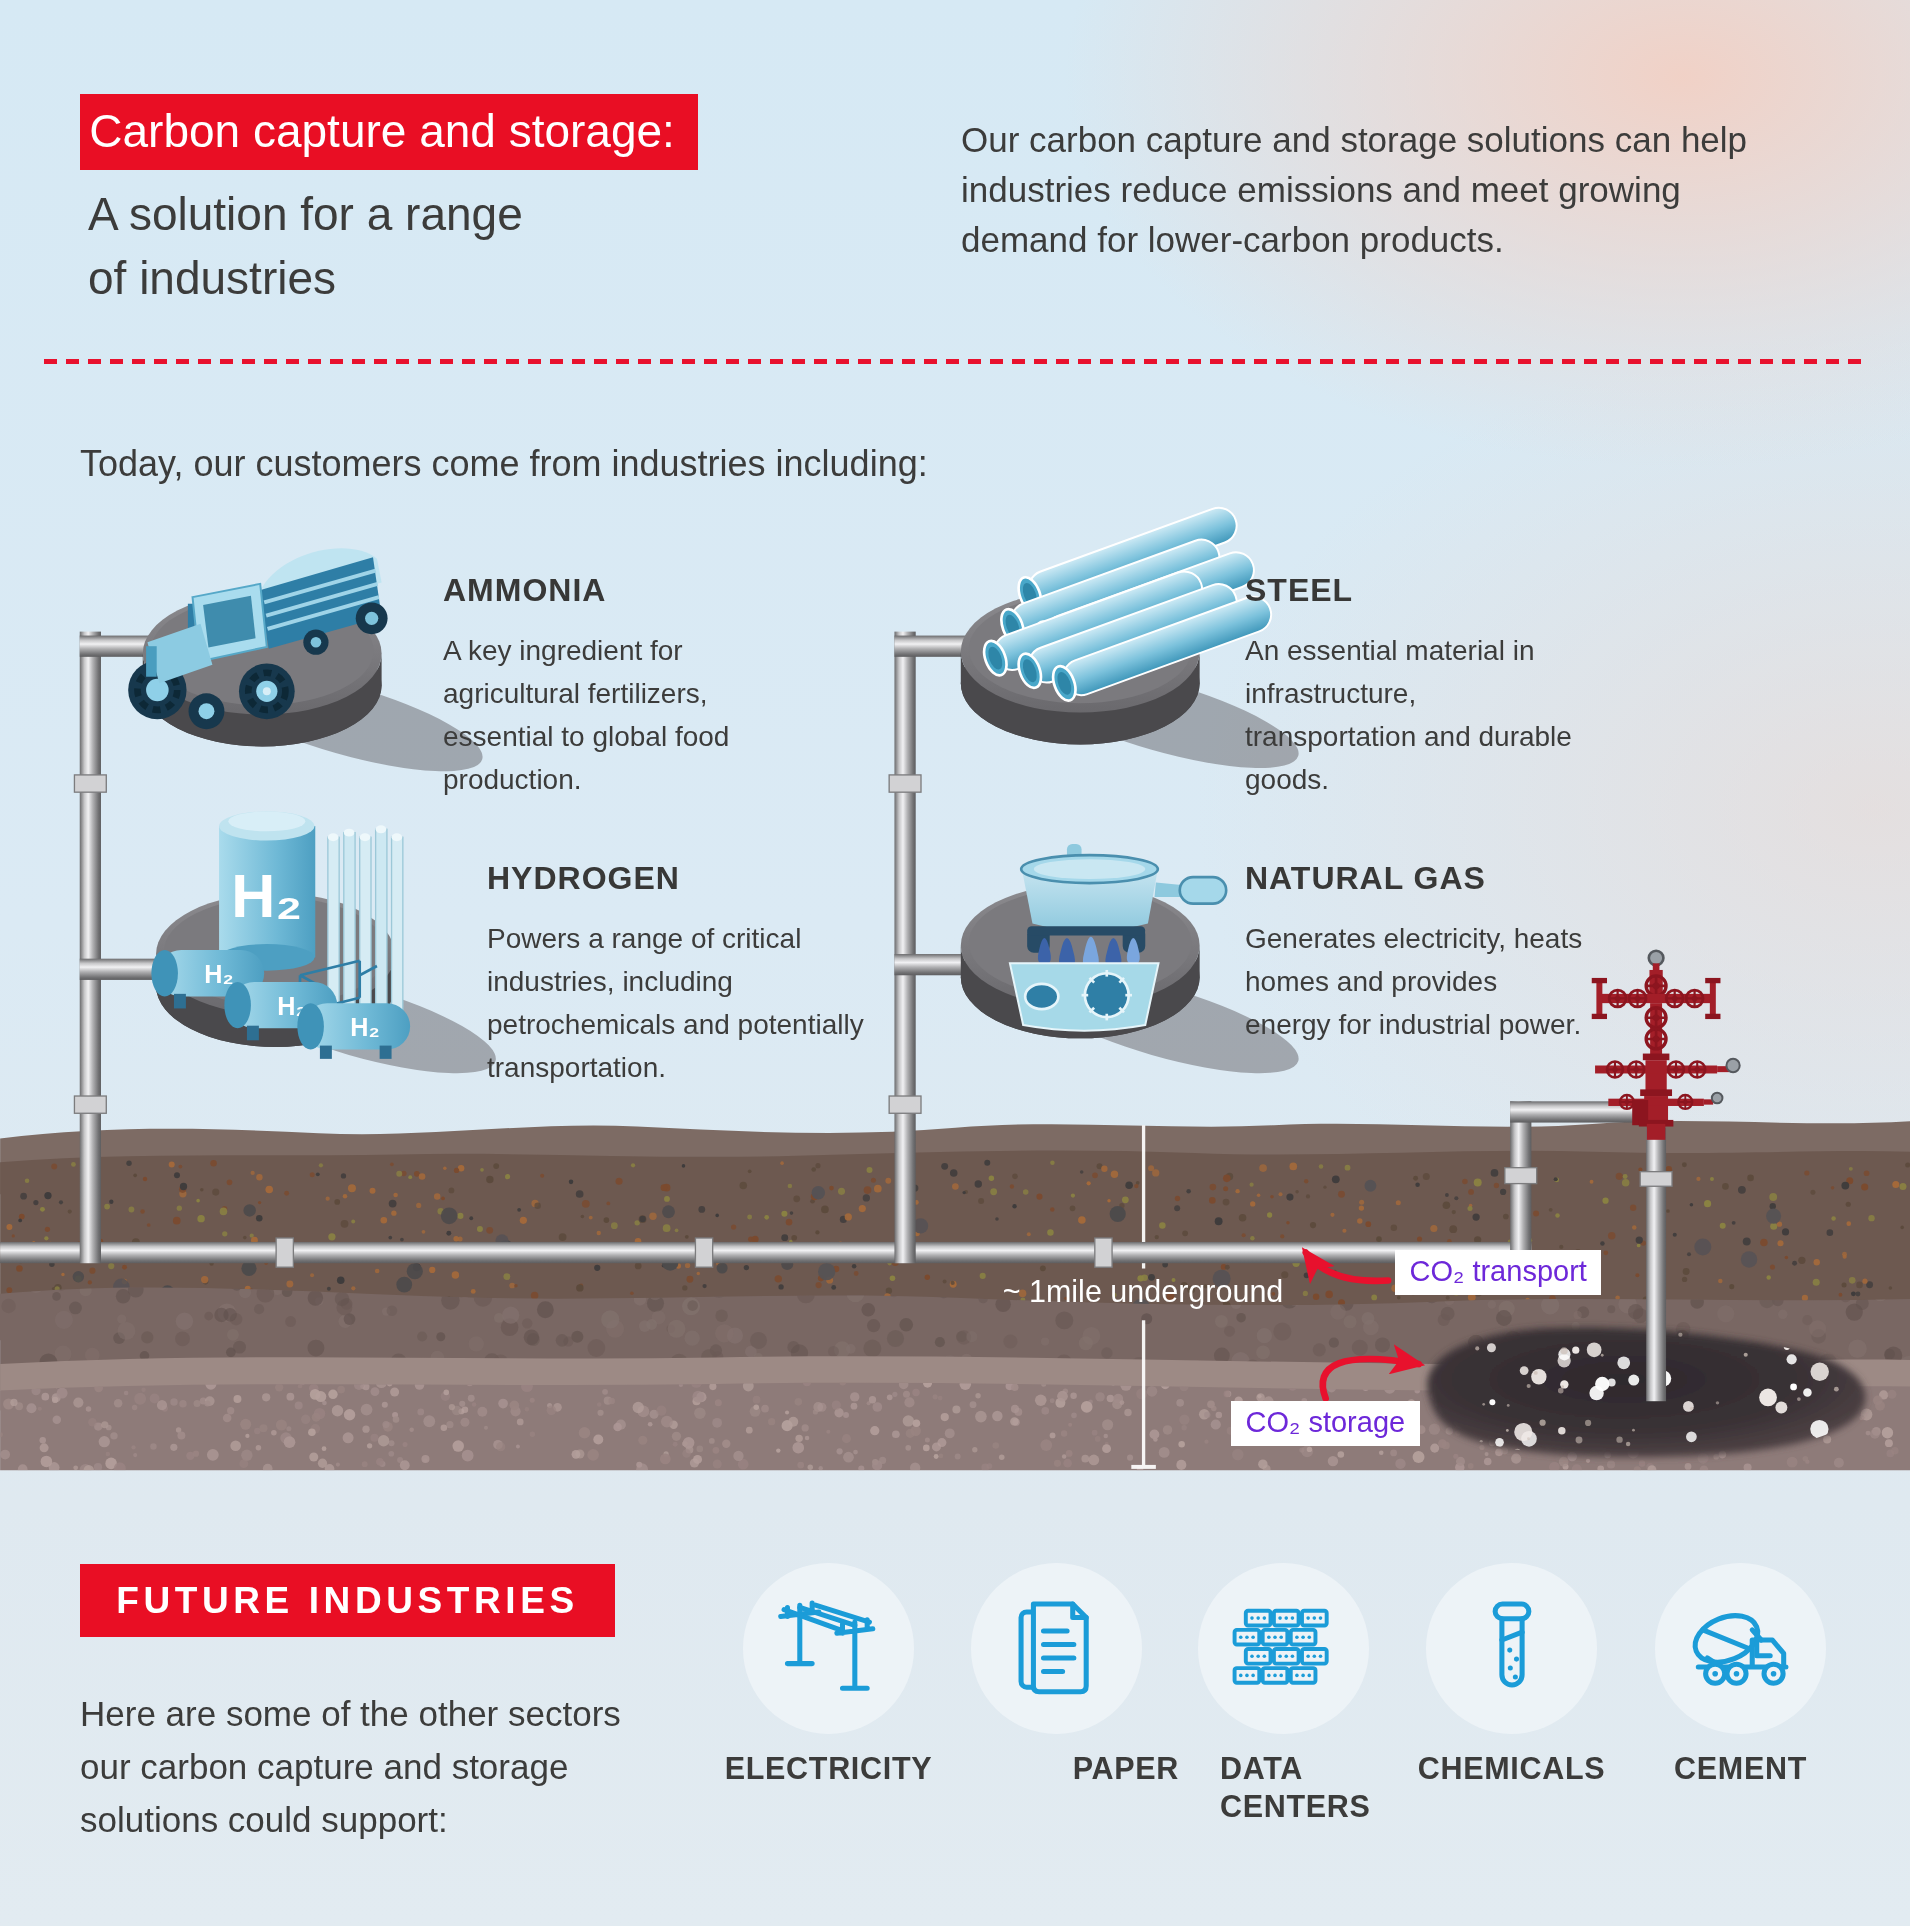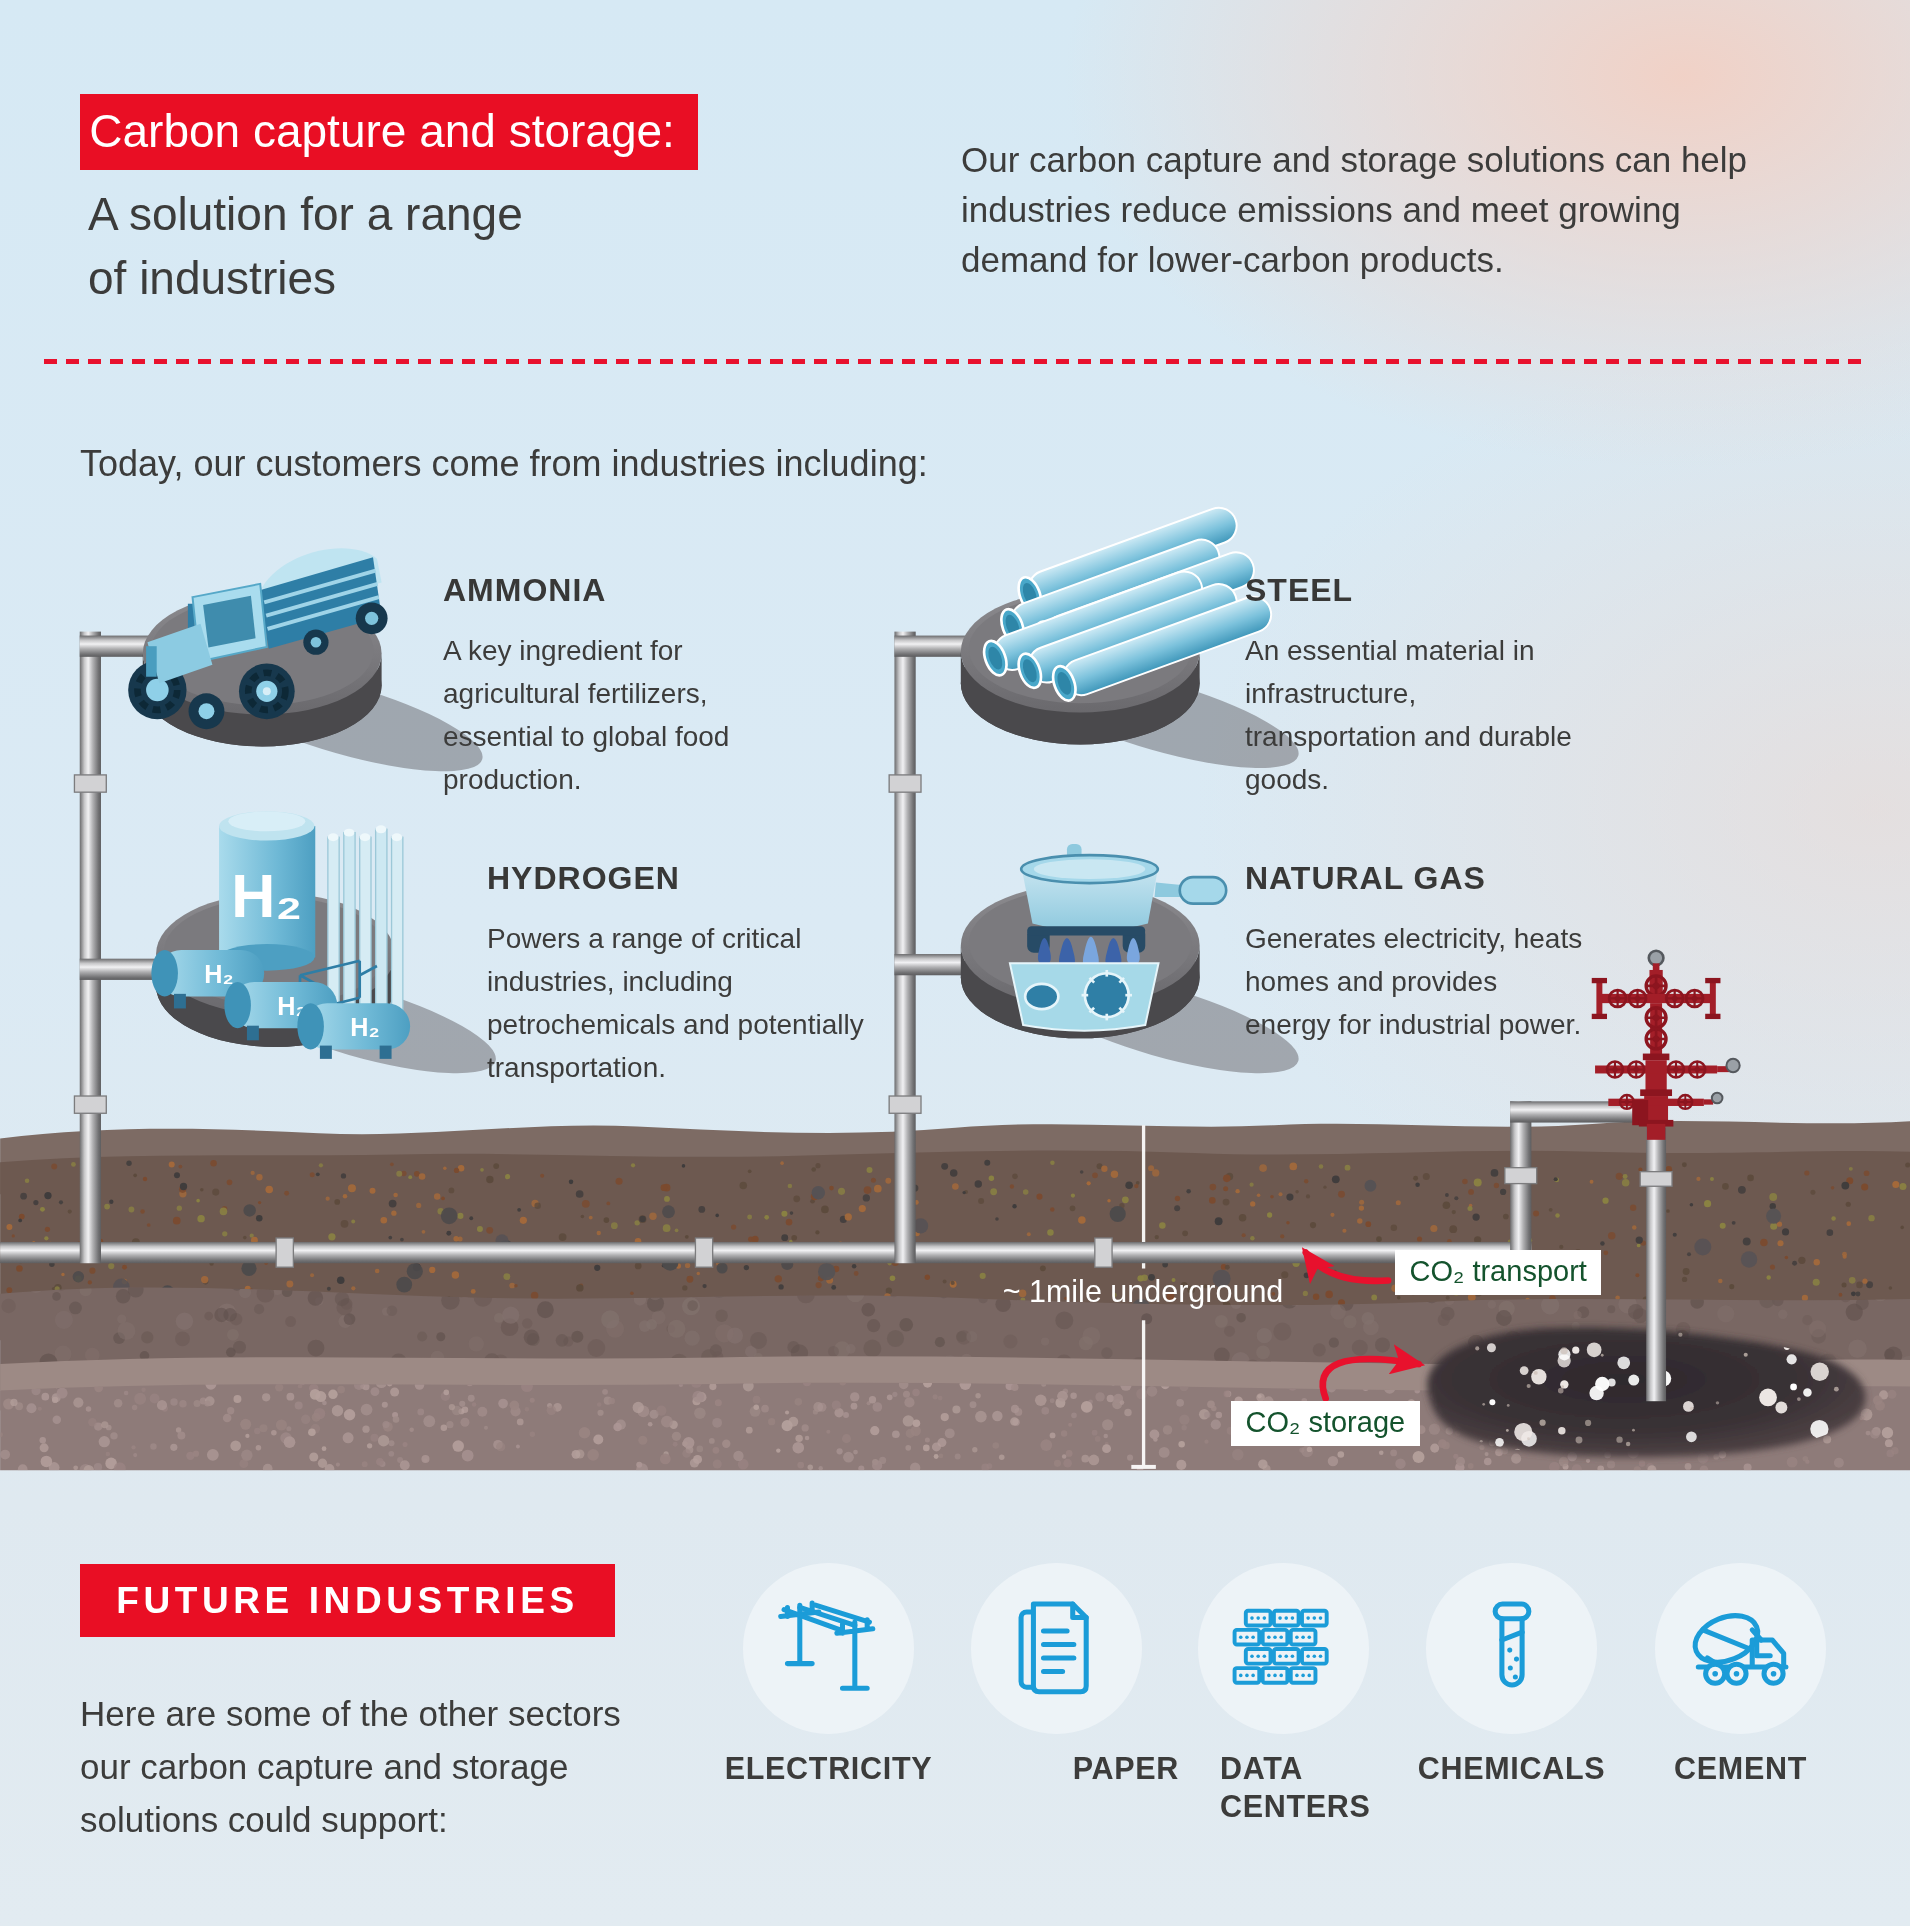--- a/index.html
+++ b/index.html
@@ -21,21 +21,21 @@
   .divider{
     height:4.6px;
     background:repeating-linear-gradient(90deg,#e8112d 0 13.3px,rgba(0,0,0,0) 13.3px 22px);
   }
   .today{font-size:36px; color:#3c3c3b;text-align:center;}
   .industry h3{
     margin:0 0 20px 0; font-size:32px; letter-spacing:1px; color:#383837; font-weight:700;
   }
   .industry p{margin:0; font-size:28px; line-height:43px; color:#3c3c3b;}
   .tag{
-    background:#ffffff; color:#14532d; font-size:29px; line-height:32px;
+    background:#ffffff; color:#6d28d9; font-size:29px; line-height:32px;
     padding:5.3px 14.6px 8px; white-space:nowrap;
   }
   .depth{color:#ffffff; font-size:30.5px; white-space:nowrap; transform:translateX(-50%);}
   .future-banner{
     background:#e90e24; color:#ffffff; width:535px; height:73px;
     display:flex; align-items:center; justify-content:center;
     font-size:37px; font-weight:700; letter-spacing:4.6px;
   }
   .future-desc{font-size:35px; line-height:53px; color:#3c3c3b;}
   .sector-circle{
@@ -1986,21 +1986,21 @@
 
     <path d="M2092,1930 C2030,1934 1990,1918 1968,1888" fill="none" stroke="#e8112d" stroke-width="10" stroke-linecap="round" marker-end="url(#arrh)"></path>
     <path d="M1998,2108 C1978,2056 2024,2036 2138,2056" fill="none" stroke="#e8112d" stroke-width="10" stroke-linecap="round" marker-end="url(#arrh)"></path>
   </svg>
 
   <div class="abs" style="left:80px; top:94px;">
     <div class="banner">Carbon capture and storage:</div>
     <div class="subtitle-line" style="margin-top:12px; padding-left:8px;">A solution for a range</div>
     <div class="subtitle-line" style="padding-left:8px;">of industries</div>
   </div>
-  <div class="abs intro" style="left:961px; top:135px; width:823px;">Our carbon capture and storage solutions can help industries reduce emissions and meet growing demand for lower-carbon products.</div>
+  <div class="abs intro" style="left:961px; top:115px; width:823px;">Our carbon capture and storage solutions can help industries reduce emissions and meet growing demand for lower-carbon products.</div>
 
   <div class="abs divider" style="left:44px; top:359px; width:1823px;"></div>
 
   <div class="abs today" style="left:80px; top:443px;">Today, our customers come from industries including:</div>
 
   <div class="abs industry" style="left:443px; top:572px; width:378px;">
     <h3>AMMONIA</h3>
     <p>A key ingredient for agricultural fertilizers, essential to global food production.</p>
   </div>
   <div class="abs industry" style="left:1245px; top:572px; width:332px;">

